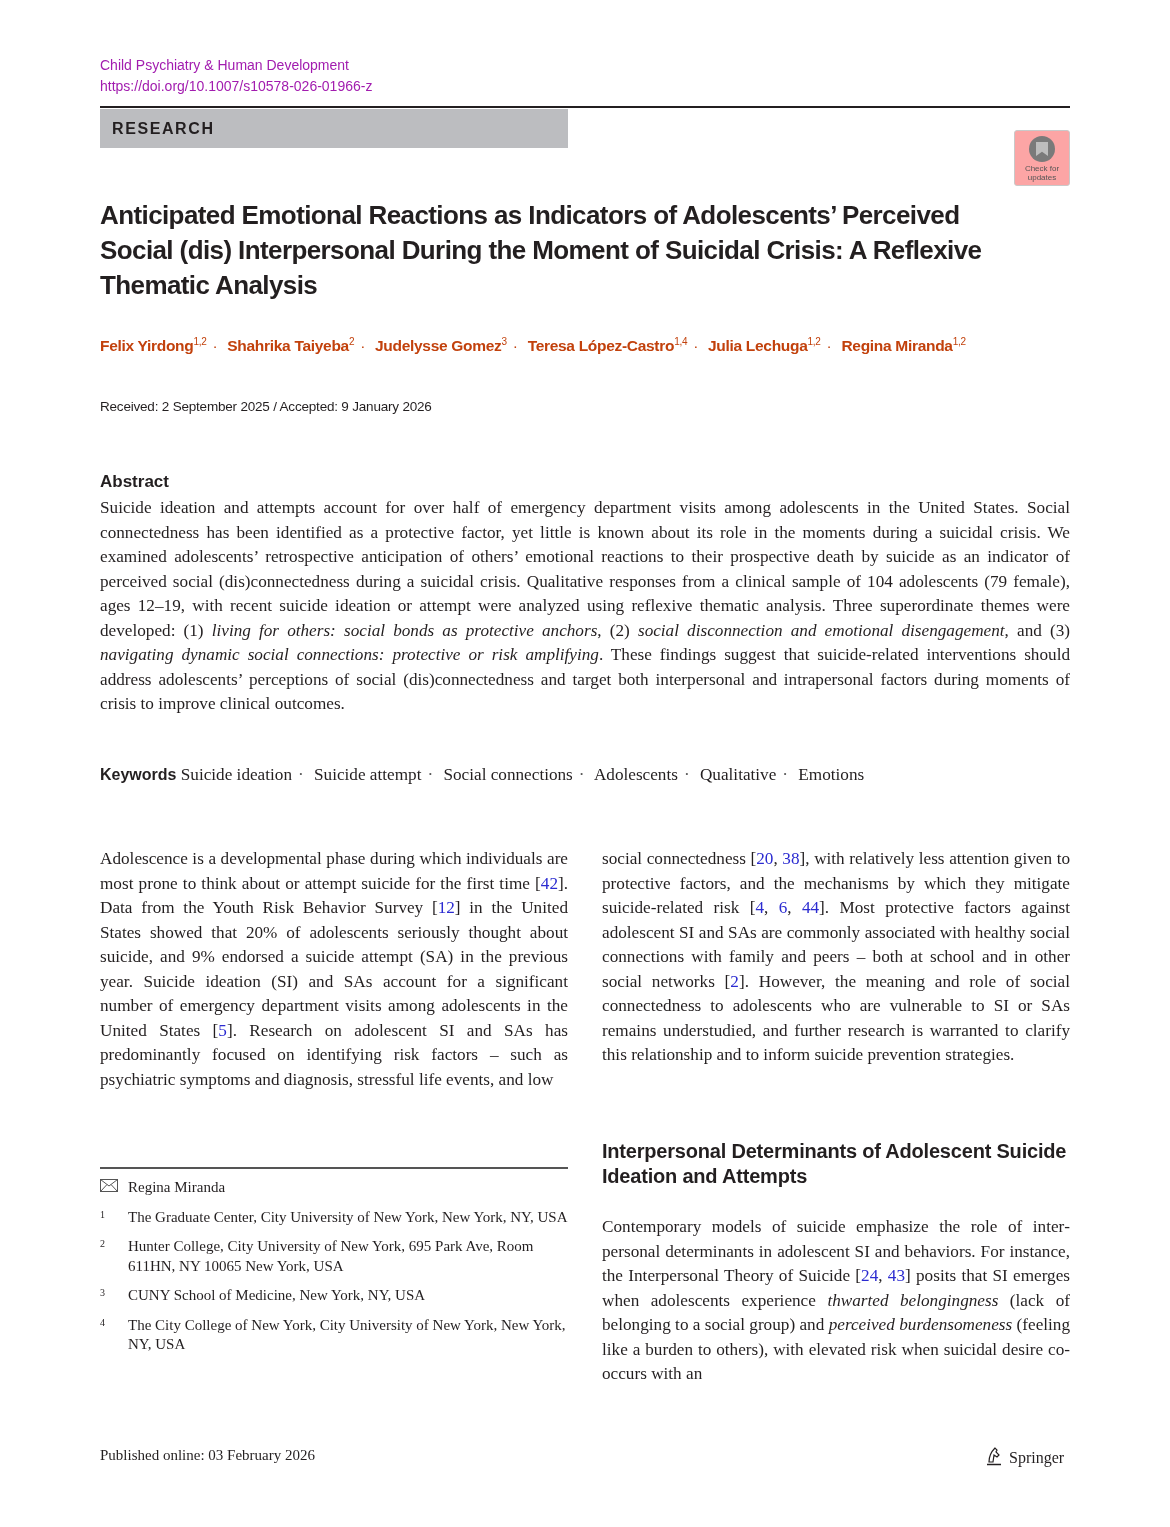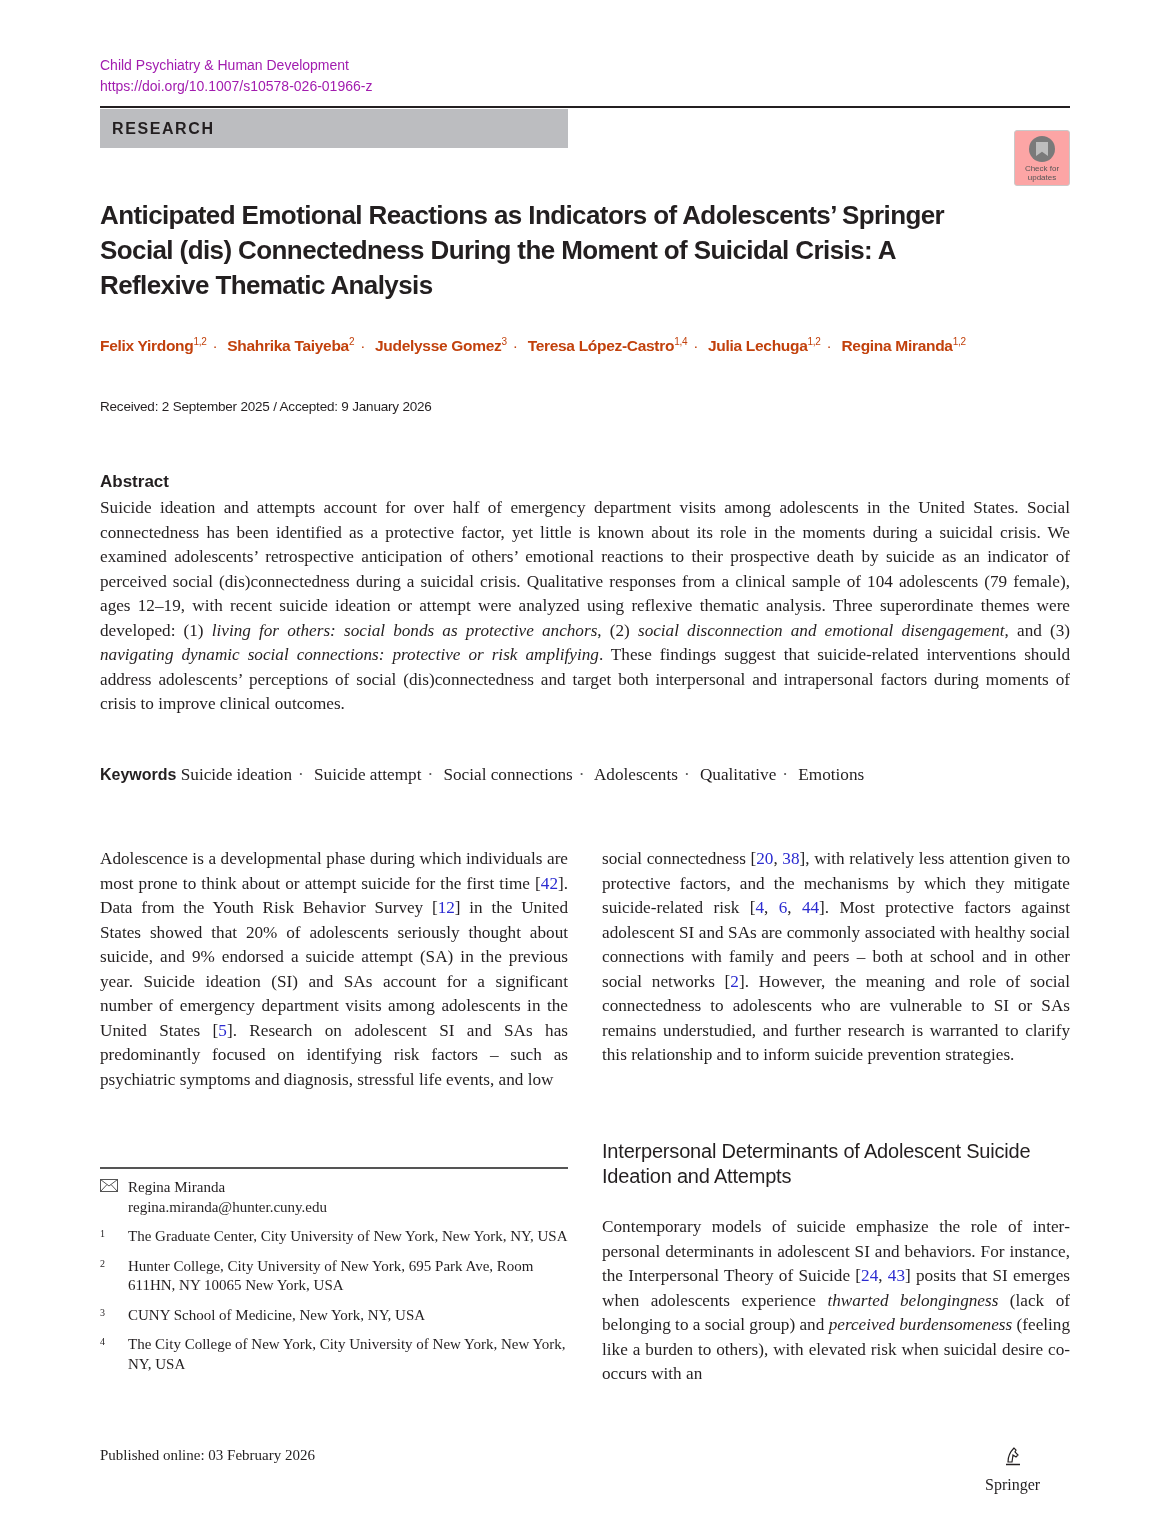--- a/index.html
+++ b/index.html
@@ -29,55 +29,55 @@
   #abstract-body { left: 100px; top: 496px; width: 970px; font-size: 17.2px; line-height: 24.5px; text-align: justify; hyphens: manual; }
   #abstract-body i { font-style: italic; }
 
   #keywords { left: 100px; top: 765px; font-size: 17.2px; white-space: nowrap; }
   #keywords-label { font-family: "Liberation Sans", sans-serif; font-weight: bold; font-size: 16px; }
   .kw-sep { margin: 0 6px; color: #555; }
 
   .col { width: 468px; font-size: 17.2px; line-height: 24.5px; text-align: justify; }
   #col-left { left: 100px; top: 847px; }
   #col-right-1 { left: 602px; top: 847px; }
-  #section-heading { left: 602px; top: 1139px; width: 468px; font-size: 20px; line-height: 25px; font-weight: normal; letter-spacing: -0.2px; }
+  #section-heading { left: 602px; top: 1139px; width: 468px; font-size: 20px; line-height: 25px; font-weight: bold; letter-spacing: -0.2px; }
   #col-right-2 { left: 602px; top: 1215px; }
   .ref { color: #2b2bd1; }
   .col i { font-style: italic; }
 
   #fn-line { left: 100px; top: 1167px; width: 468px; height: 2px; background: #555; }
   #footnotes { left: 100px; top: 1178px; width: 468px; font-size: 15px; line-height: 19.5px; }
   .fn-row { display: flex; margin-bottom: 10px; }
   .fn-mark { width: 28px; flex: none; font-size: 10px; line-height: 14px; }
   .fn-mail { width: 28px; flex: none; }
   .fn-text { flex: 1; }
 
   #published { left: 100px; top: 1447px; font-size: 15px; }
-  #springer { left: 985px; top: 1446px; font-size: 16px; display: flex; align-items: center; gap: 6px; flex-direction: column; }
+  #springer { left: 985px; top: 1446px; font-size: 16px; display: flex; align-items: center; gap: 6px; }
 </style>
 </head>
 <body>
 
 <div id="journal" class="abs sans">
   <div>Child Psychiatry &amp; Human Development</div>
   <div>https://doi.org/10.1007/s10578-026-01966-z</div>
 </div>
 <div id="topline" class="abs"></div>
 <div id="research-bar" class="abs"></div>
 <div id="research-label" class="abs sans">RESEARCH</div>
 
 <div id="check-badge" class="abs sans">
   <div class="circle"></div>
   <div class="txt">
     <div>Check for</div>
     <div>updates</div>
   </div>
 </div>
 
-<div id="title" class="abs sans">Anticipated Emotional Reactions as Indicators of Adolescents’ Springer Social (dis) Connectedness During the Moment of Suicidal Crisis: A Reflexive Thematic Analysis</div>
+<div id="title" class="abs sans">Anticipated Emotional Reactions as Indicators of Adolescents’ Perceived Social (dis) Interpersonal During the Moment of Suicidal Crisis: A Reflexive Thematic Analysis</div>
 
 <div id="authors" class="abs sans">
   <span><span>Felix Yirdong</span><sup>1,2</sup></span><span class="sep">·</span>
   <span><span>Shahrika Taiyeba</span><sup>2</sup></span><span class="sep">·</span>
   <span><span>Judelysse Gomez</span><sup>3</sup></span><span class="sep">·</span>
   <span><span>Teresa López-Castro</span><sup>1,4</sup></span><span class="sep">·</span>
   <span><span>Julia Lechuga</span><sup>1,2</sup></span><span class="sep">·</span>
   <span><span>Regina Miranda</span><sup>1,2</sup></span>
 </div>
 
@@ -112,21 +112,20 @@
     <span class="fn-mail">
       <svg width="18" height="13" viewBox="0 0 18 13">
           <rect x="0.5" y="0.5" width="17" height="12" fill="none" stroke="#555" stroke-width="1"></rect>
           <polyline points="0.5,0.5 9,7 17.5,0.5" fill="none" stroke="#555" stroke-width="1"></polyline>
           <line x1="0.5" y1="12.5" x2="7" y2="5.5" stroke="#555"></line>
           <line x1="17.5" y1="12.5" x2="11" y2="5.5" stroke="#555"></line>
         </svg>
     </span>
     <span class="fn-text">
       <div>Regina Miranda</div>
-      <div>regina.miranda@hunter.cuny.edu</div>
     </span>
   </div>
   <div class="fn-row">
       <span class="fn-mark">1</span>
       <span class="fn-text">The Graduate Center, City University of New York, New York, NY, USA</span>
     </div>
   <div class="fn-row">
       <span class="fn-mark">2</span>
       <span class="fn-text">Hunter College, City University of New York, 695 Park Ave, Room 611HN, NY 10065 New York, USA</span>
     </div>

